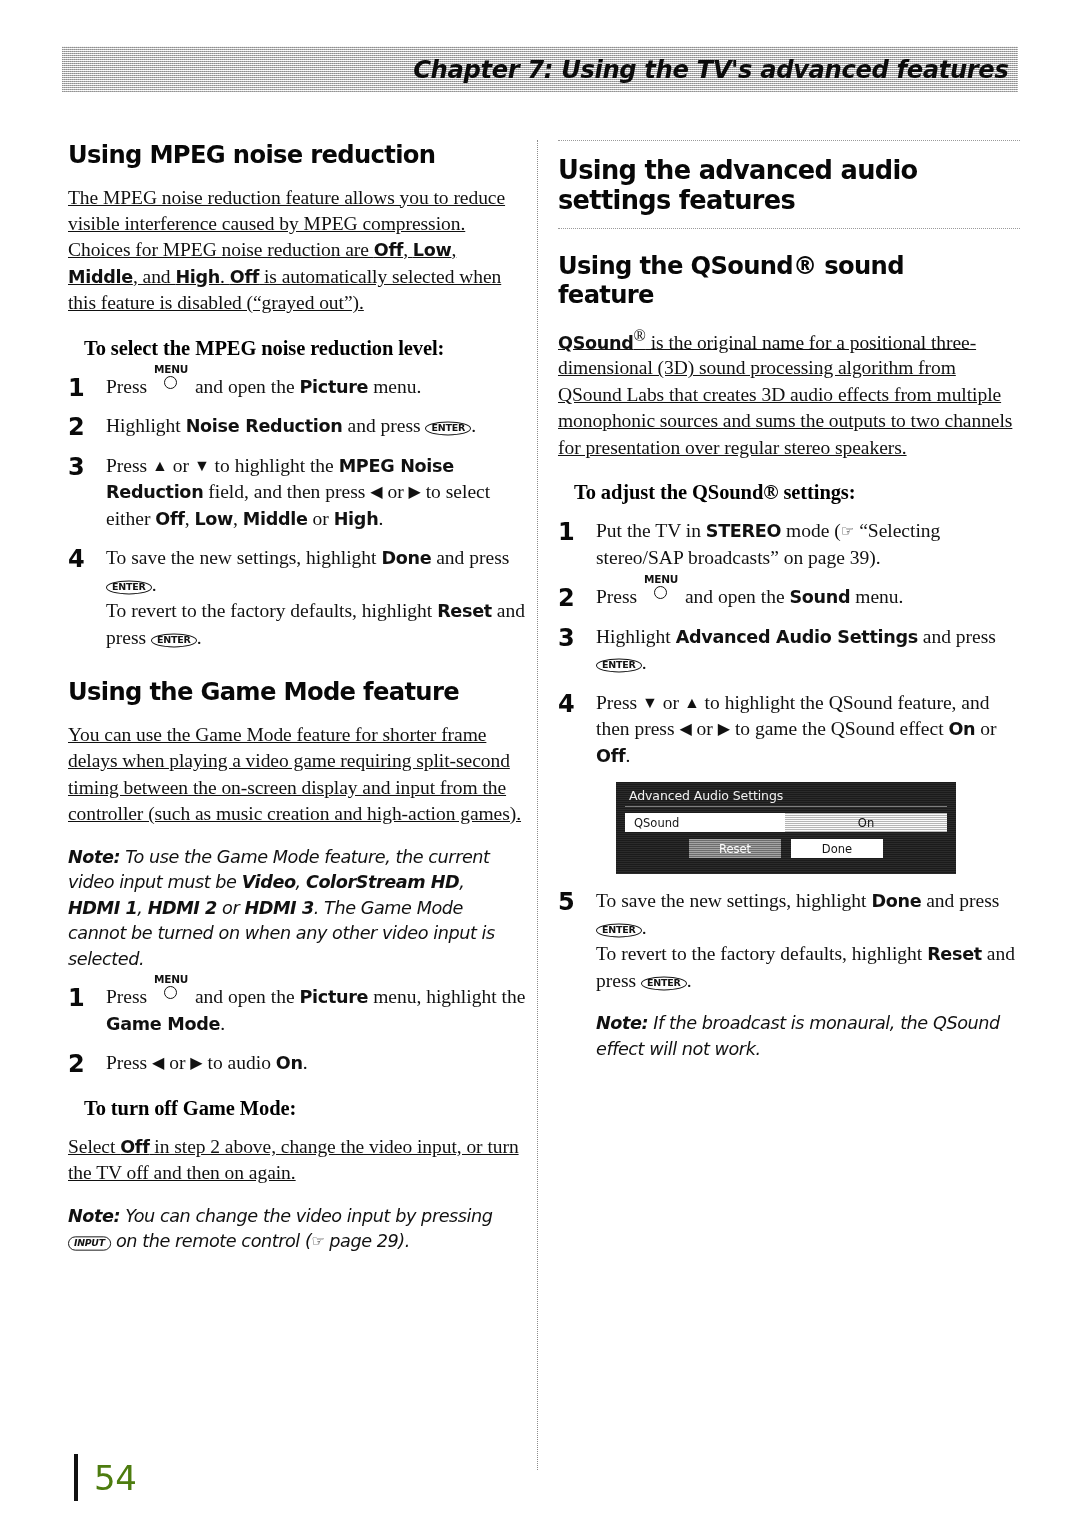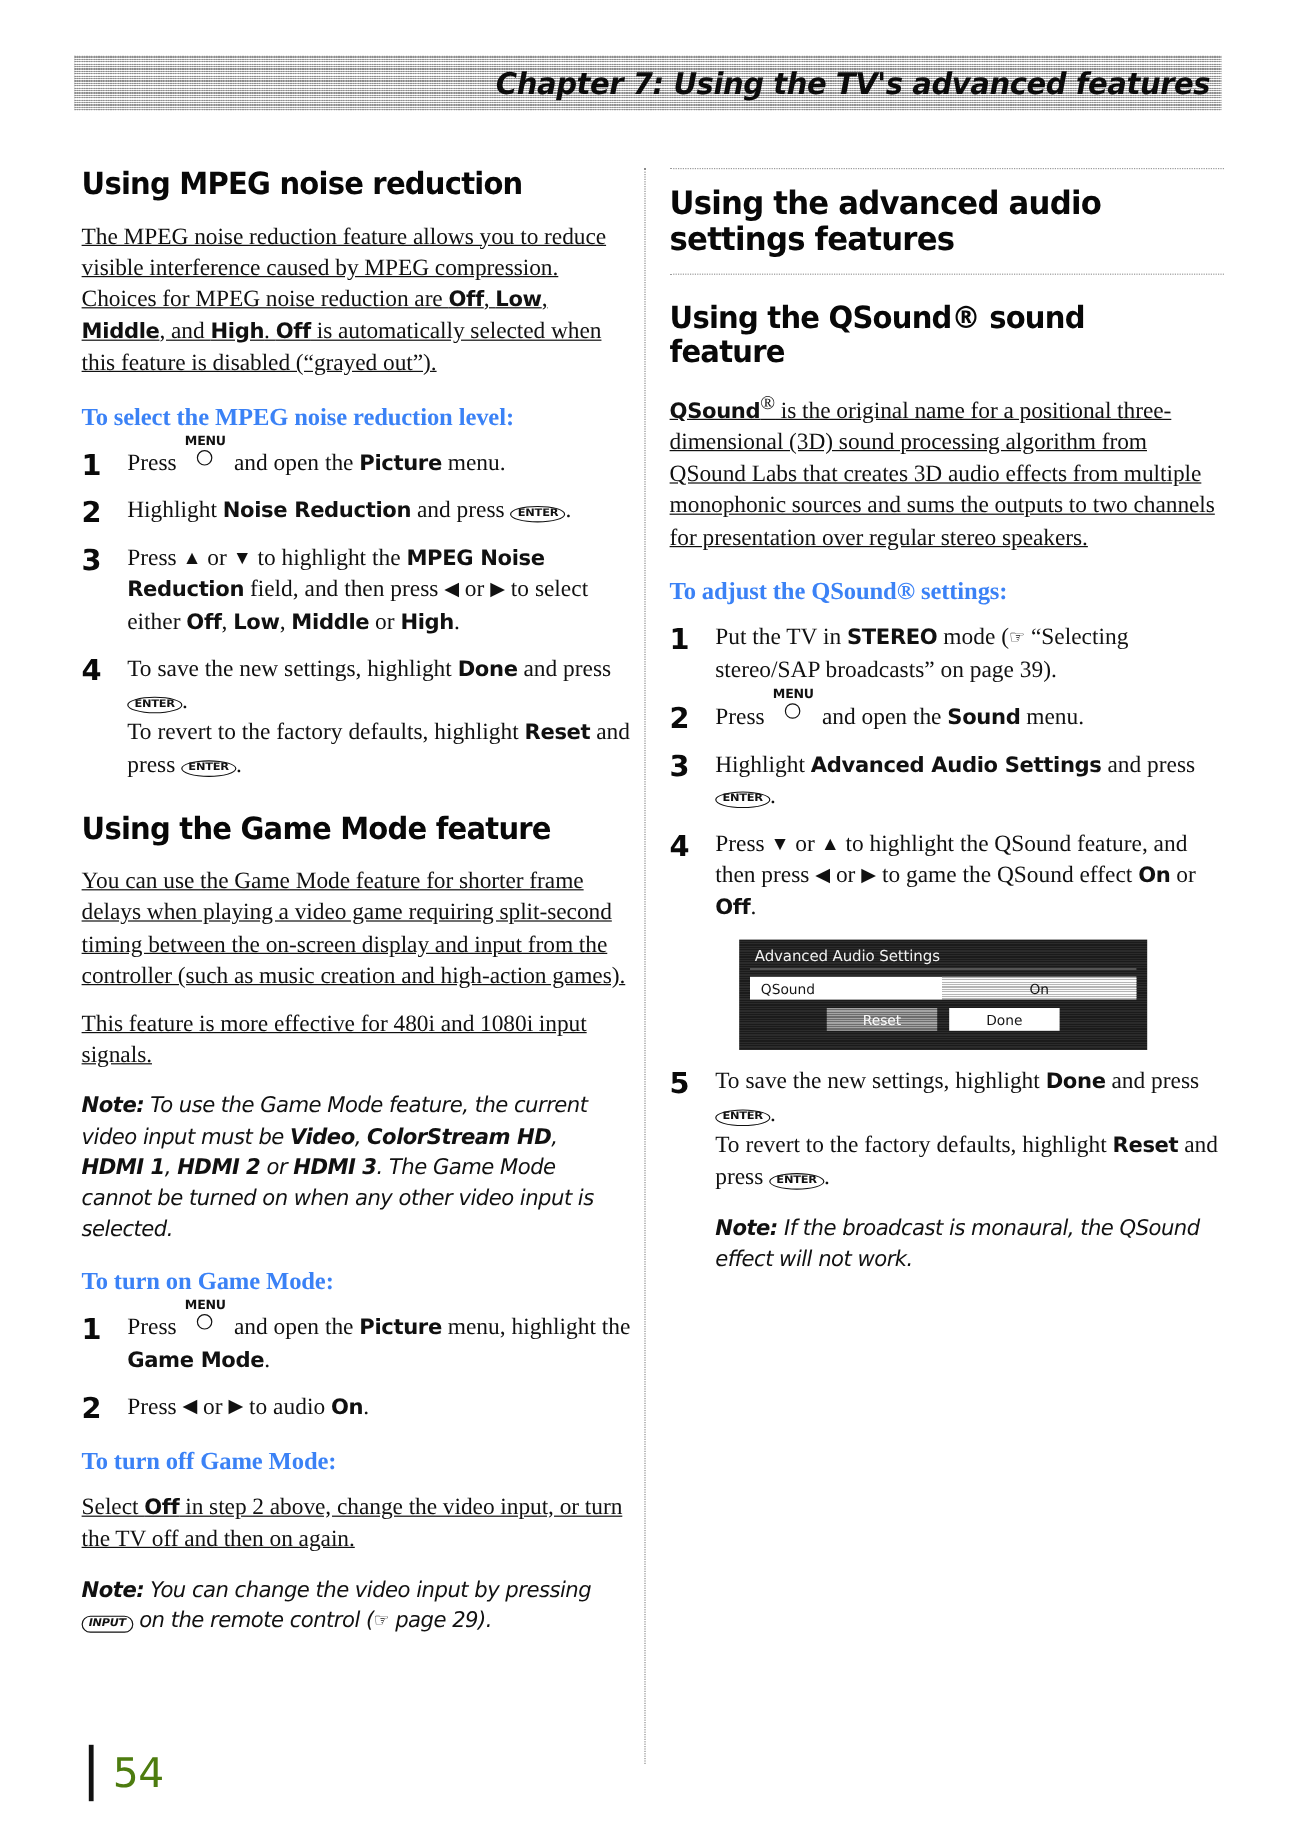--- a/index.html
+++ b/index.html
@@ -87,22 +87,22 @@
   }
   .rule-dotted {
     border-top: 1px dotted #9a9a9a;
     height: 0;
     width: 100%;
   }
   h3.sub {
     font-family: "Liberation Serif", "DejaVu Serif", serif;
     font-weight: bold;
     font-size: 20.5px;
-    margin: 20px 0 14px 0;
-    color: #3b82f6;
+    margin: 20px 0 14px 16px;
+    color: #000000;
     letter-spacing: -0.1px;
   }
 
   p.body {
     font-size: 19.5px;
     line-height: 1.355;
     margin: 0 0 13px 0;
     letter-spacing: -0.05px;
     text-decoration: underline;
   }
@@ -352,27 +352,25 @@
 
   <div class="step">
     <span class="num">4</span>
     <span>To save the new settings, highlight </span><b class="ui">Done</b><span> and press </span><span class="btn-enter">ENTER</span><span>.</span>
     <span class="sub-line"><span>To revert to the factory defaults, highlight </span><b class="ui">Reset</b><span> and press </span><span class="btn-enter">ENTER</span><span>.</span></span>
   </div>
 
   <h2 class="sec" style="margin-top:26px">Using the Game Mode feature</h2>
 
   <p class="body">You can use the Game Mode feature for shorter frame delays when playing a video game requiring split-second timing between the on-screen display and input from the controller (such as music creation and high-action games).</p>
-  <p class="body">This feature is more effective for 480i and 1080i input signals.</p>
 
   <div class="note">
     <span class="lbl">Note:</span><span> To use the Game Mode feature, the current video input must be </span><b>Video</b><span>, </span><b>ColorStream HD</b><span>, </span><b>HDMI 1</b><span>, </span><b>HDMI 2</b><span> or </span><b>HDMI 3</b><span>. The Game Mode cannot be turned on when any other video input is selected.</span>
   </div>
 
-  <h3 class="sub">To turn on Game Mode:</h3>
 
   <div class="step">
     <span class="num">1</span>
     <span>Press</span>
     <span class="btn-menu"><span class="lbl">MENU</span><span class="circ"></span></span>
     <span>and open the </span><b class="ui">Picture</b><span> menu, highlight the </span><b class="ui">Game Mode</b><span>.</span>
   </div>
 
   <div class="step">
     <span class="num">2</span>

